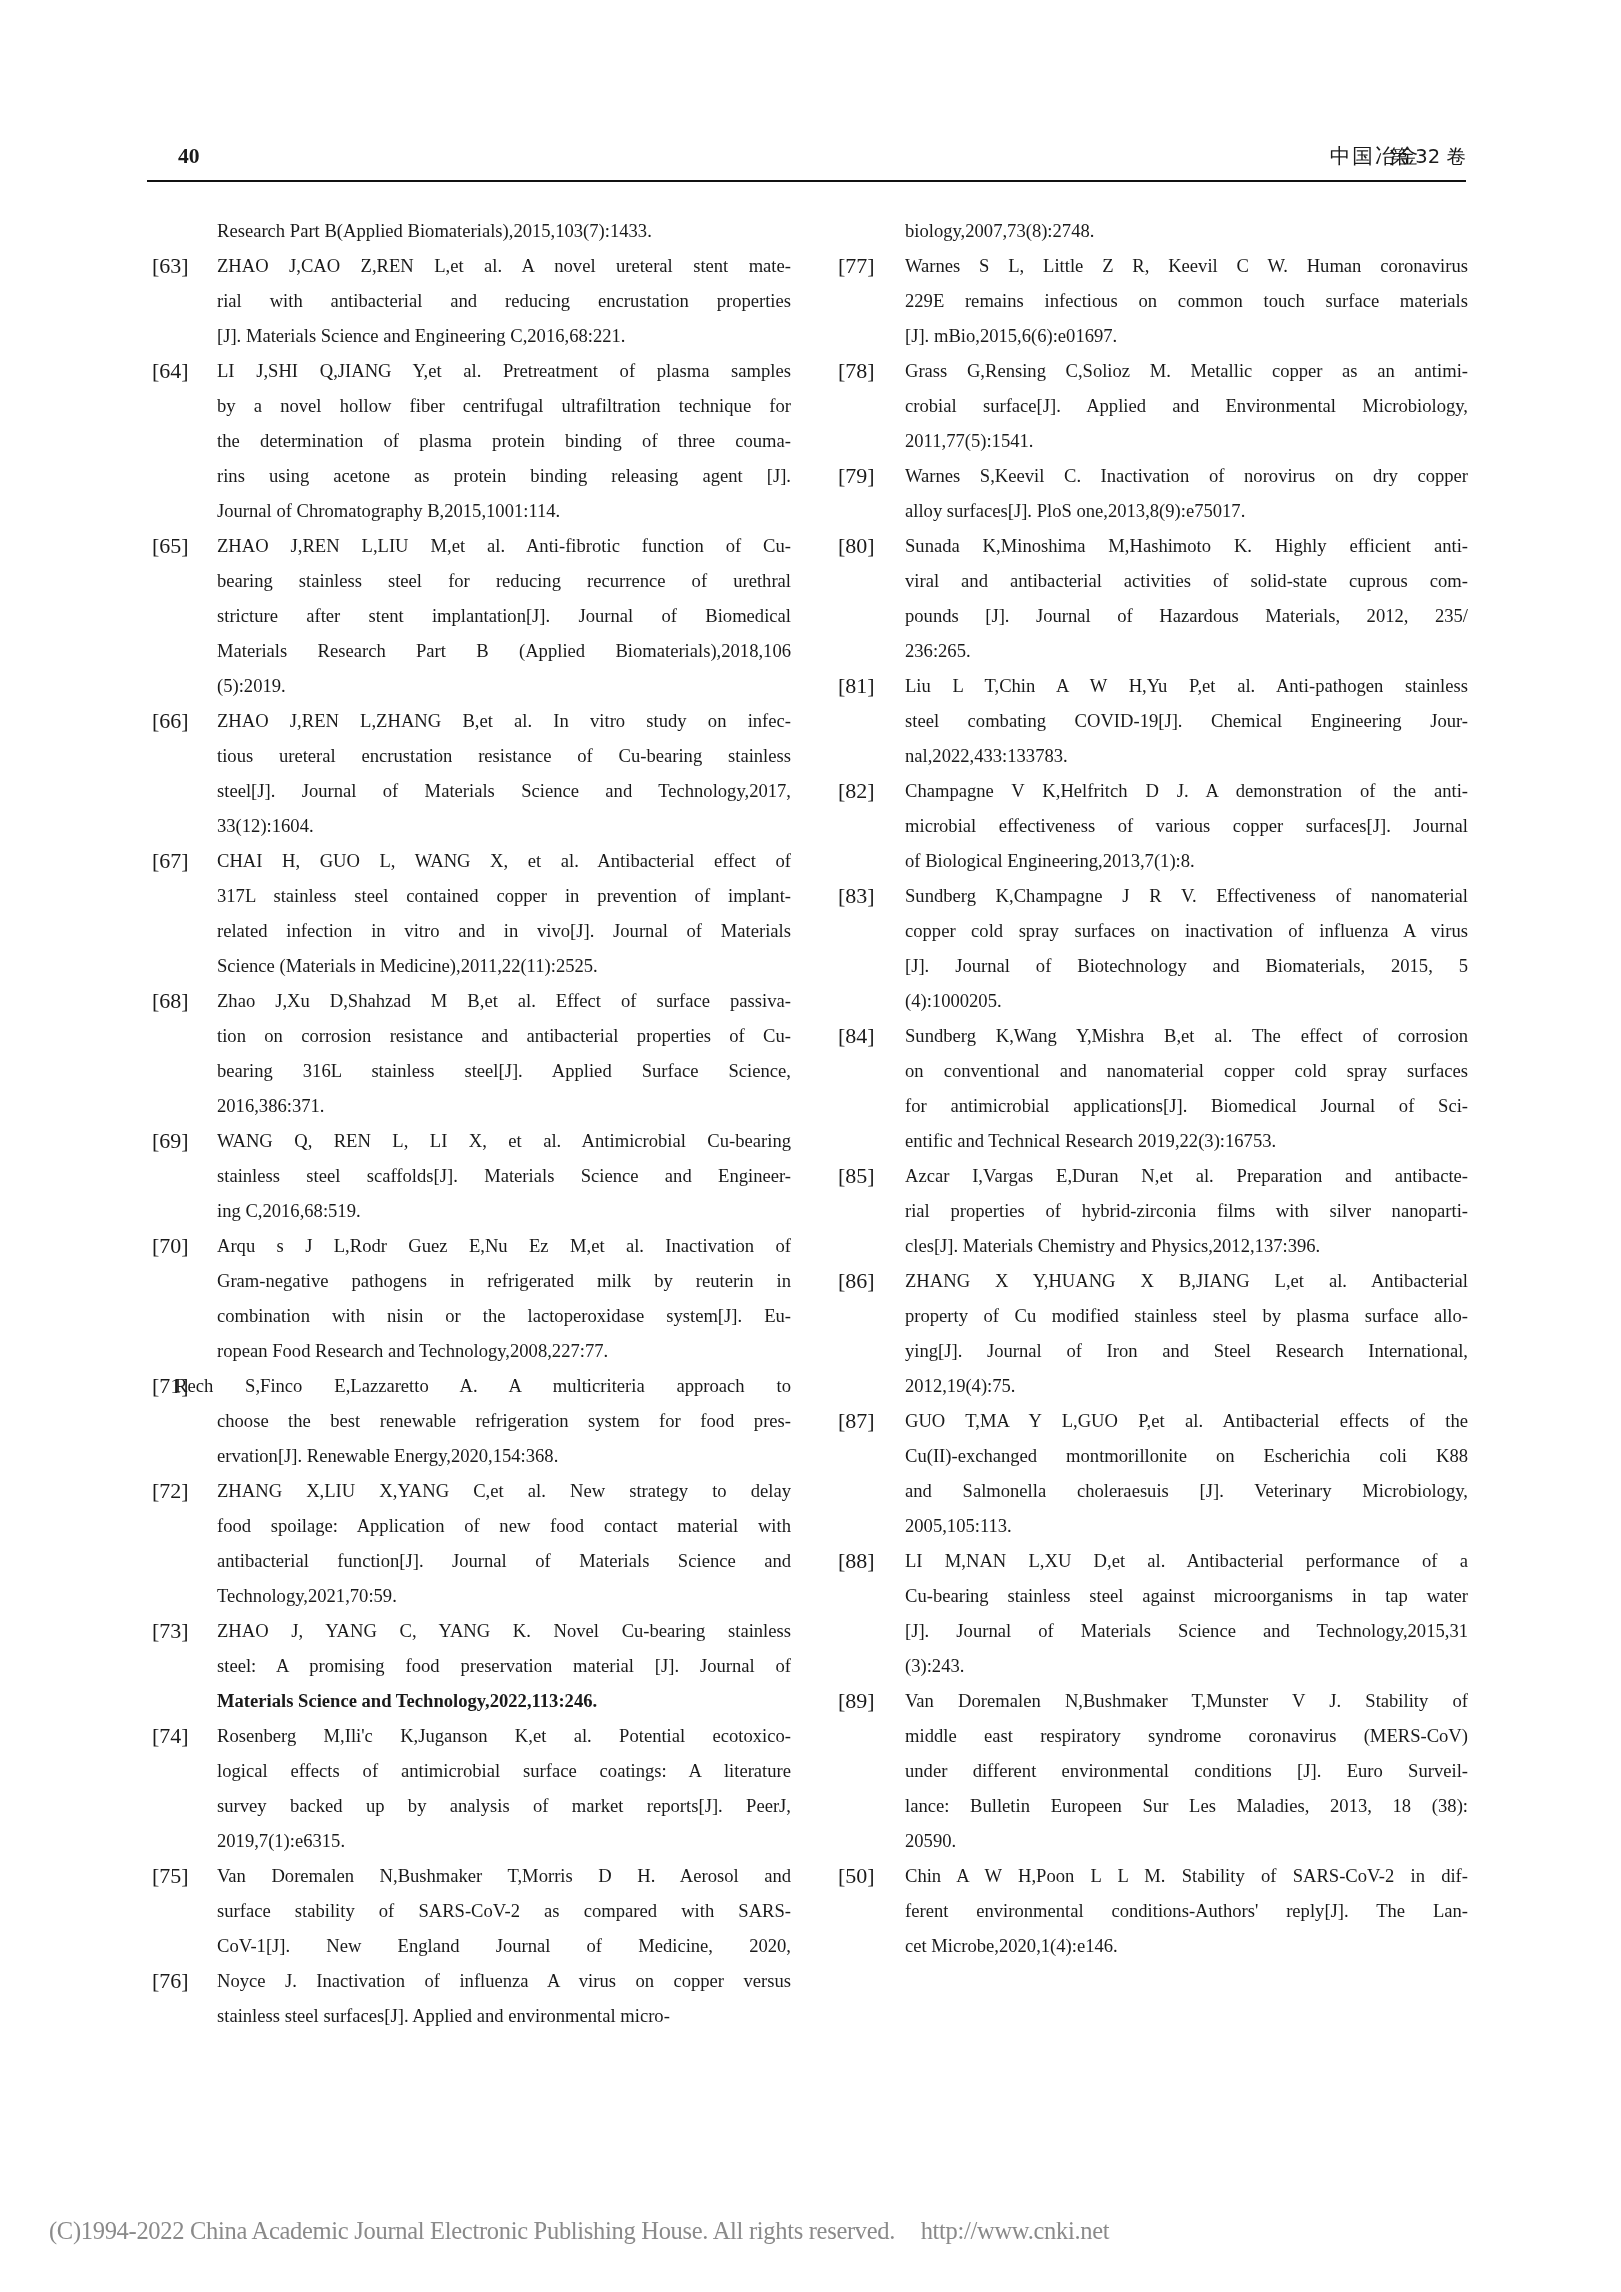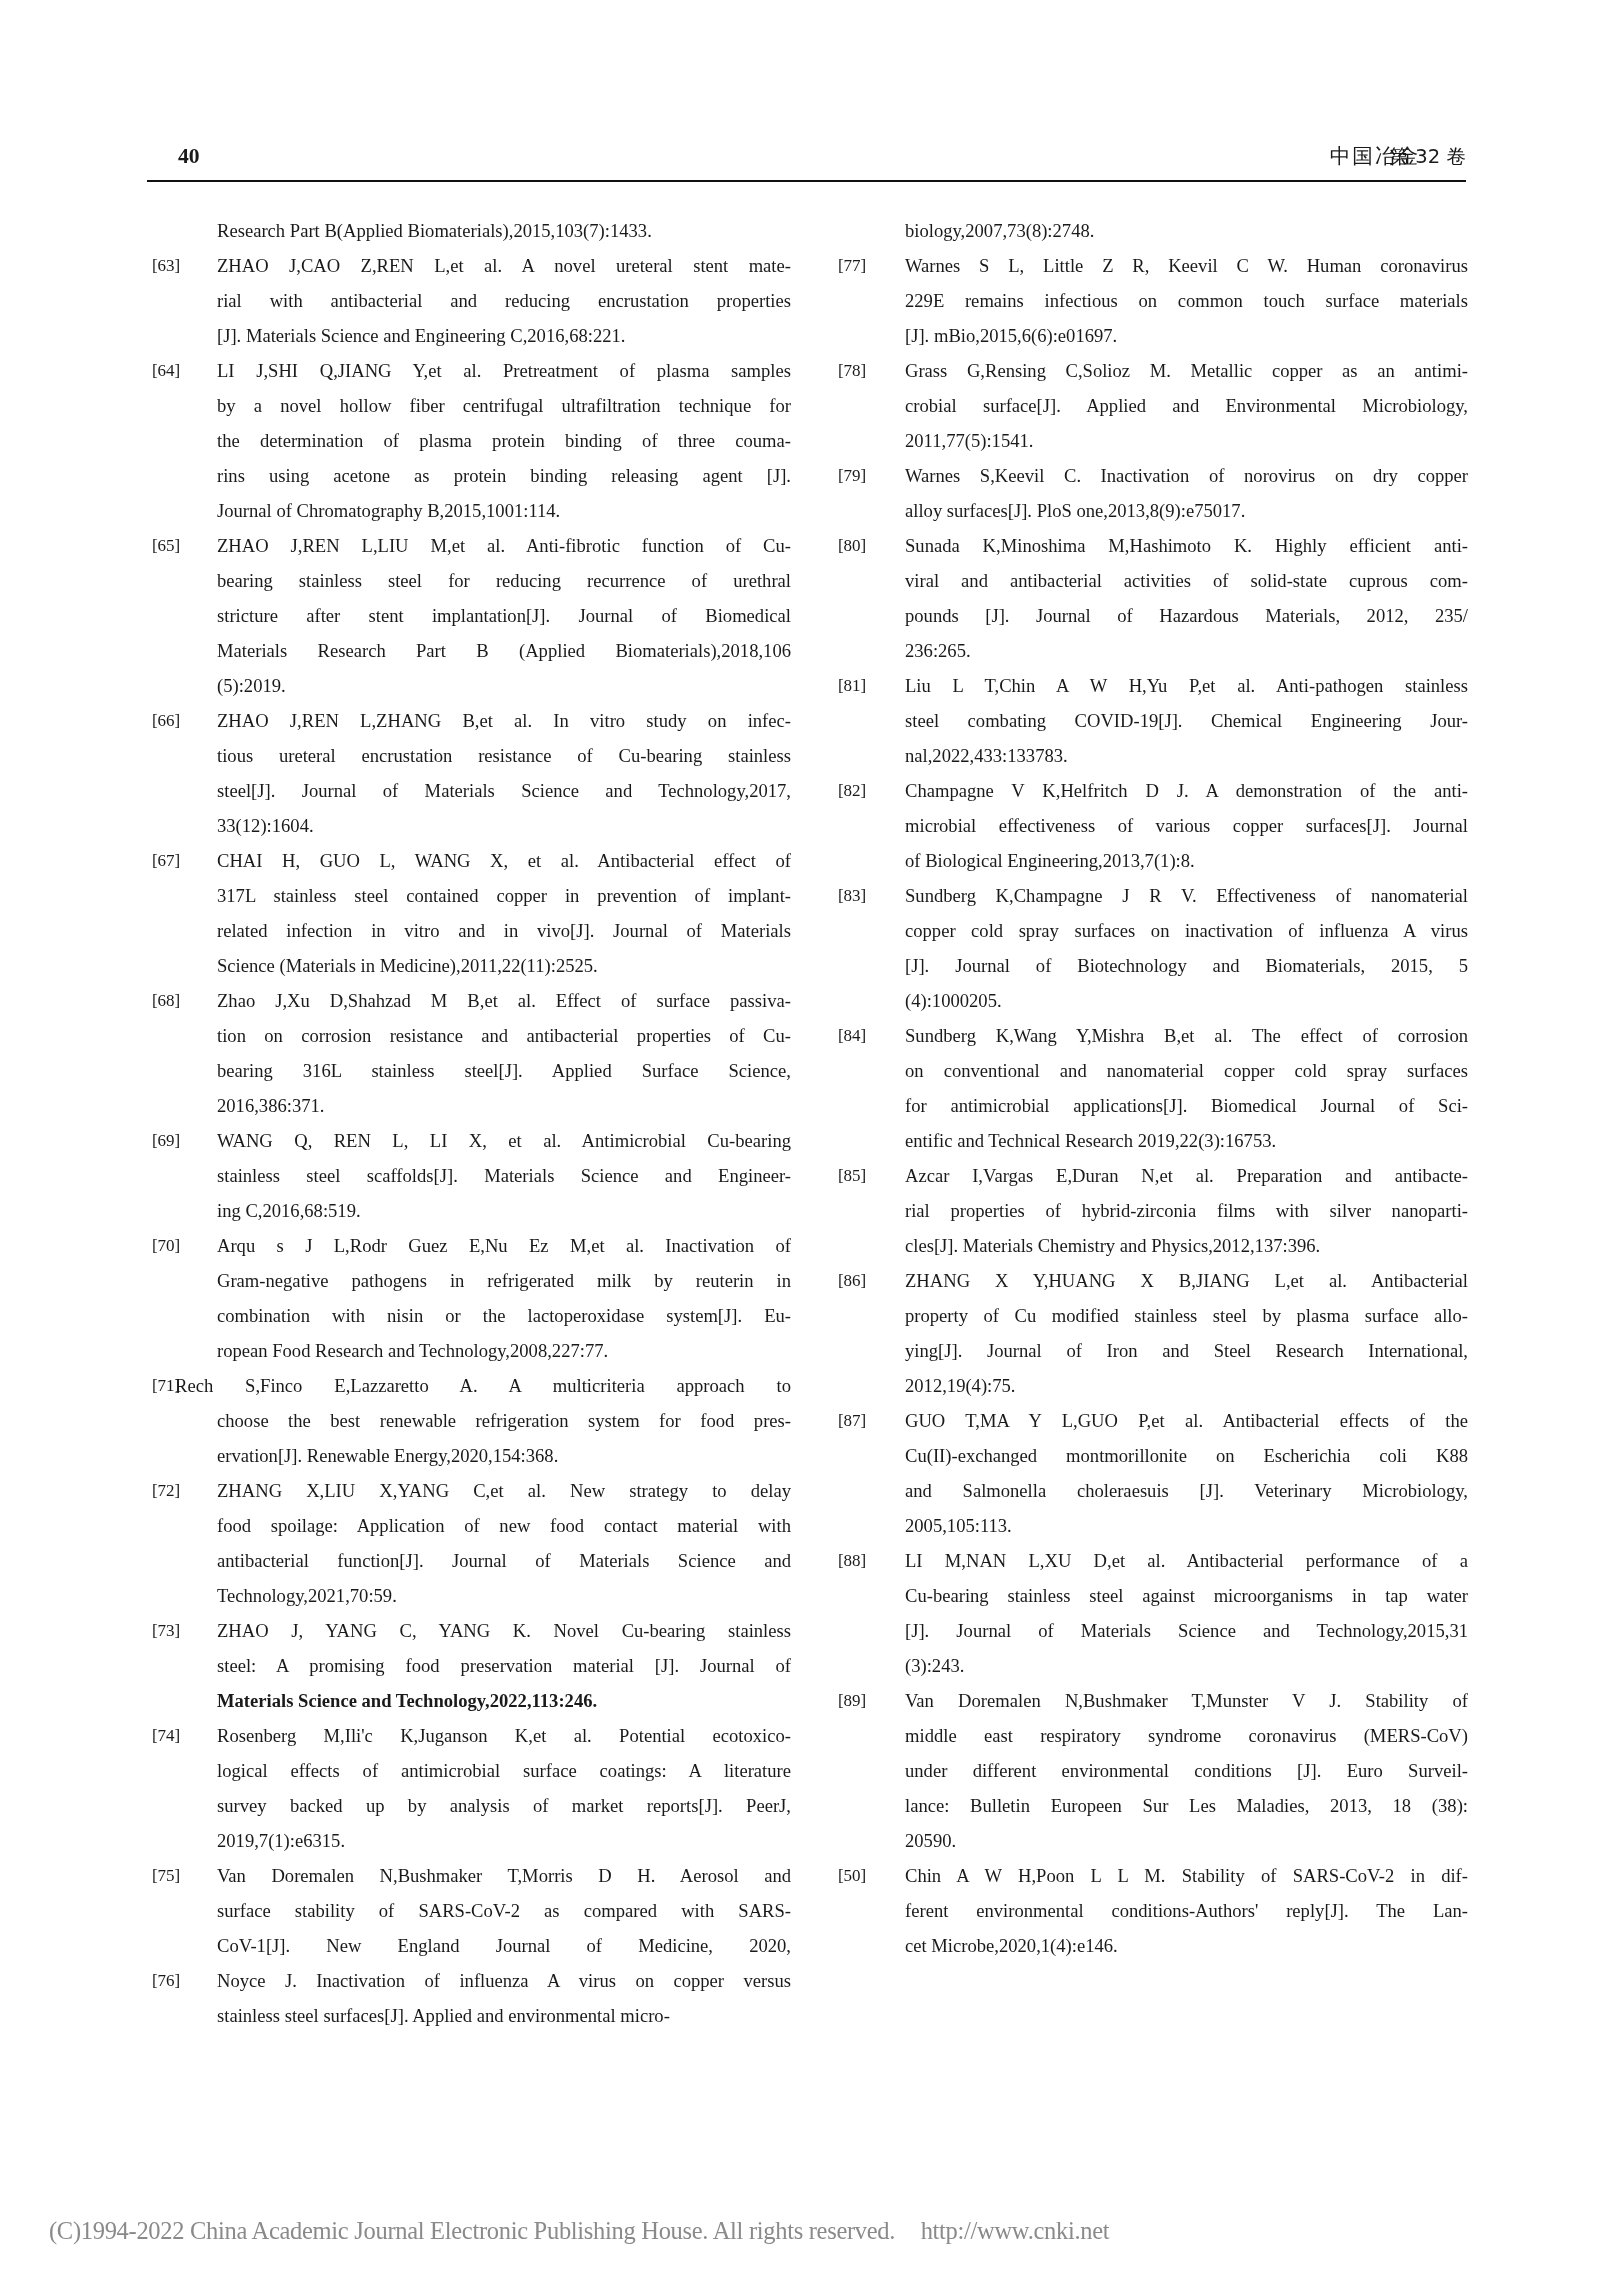--- a/index.html
+++ b/index.html
@@ -7,21 +7,21 @@
          font-family: "Liberation Serif", "DejaVu Serif", serif; color: #1a1a1a; }
   .hdr { position: absolute; top: 137px; font-size: 21.6px; line-height: 39px; }
   .hdr-page { left: 178px; font-weight: bold; font-family: "Liberation Serif", serif; }
   .hdr-title { left: 0; width: 1420px; text-align: right; font-family: "DejaVu Sans", sans-serif; font-size: 20.6px; letter-spacing: 2px; }
   .hdr-vol { right: 155px; font-family: "DejaVu Sans", sans-serif; font-size: 19.6px; }
   .rule { position: absolute; left: 147px; top: 180px; width: 1319px; height: 2px; background: #111; }
   .col { position: absolute; top: 213px; }
   .col-left { left: 147px; width: 644px; }
   .col-right { left: 833px; width: 635px; }
   .ref { position: relative; }
-  .refnum { position: absolute; left: 4.9px; top: 0; font-size: 17px; line-height: 35px; white-space: nowrap; text-align: right; }
+  .refnum { position: absolute; left: 4.9px; top: 0; font-size: 22px; line-height: 35px; white-space: nowrap; text-align: right; }
   .line { display: block; margin-left: 70px; font-size: 18.6px; line-height: 35px; height: 35px;
           text-align: justify; text-align-last: justify; white-space: nowrap; overflow: visible; }
   .line.last { text-align-last: left; }
   .col-right .line { margin-left: 72px; }
   .footer { position: absolute; left: 49px; top: 2217px; font-size: 24.5px; color: #8a8a8a;
             font-family: "Liberation Serif", serif; letter-spacing: -0.3px; white-space: nowrap; }
   .footer .url { margin-left: 25.5px; }
 </style>
 </head>
 <body>

